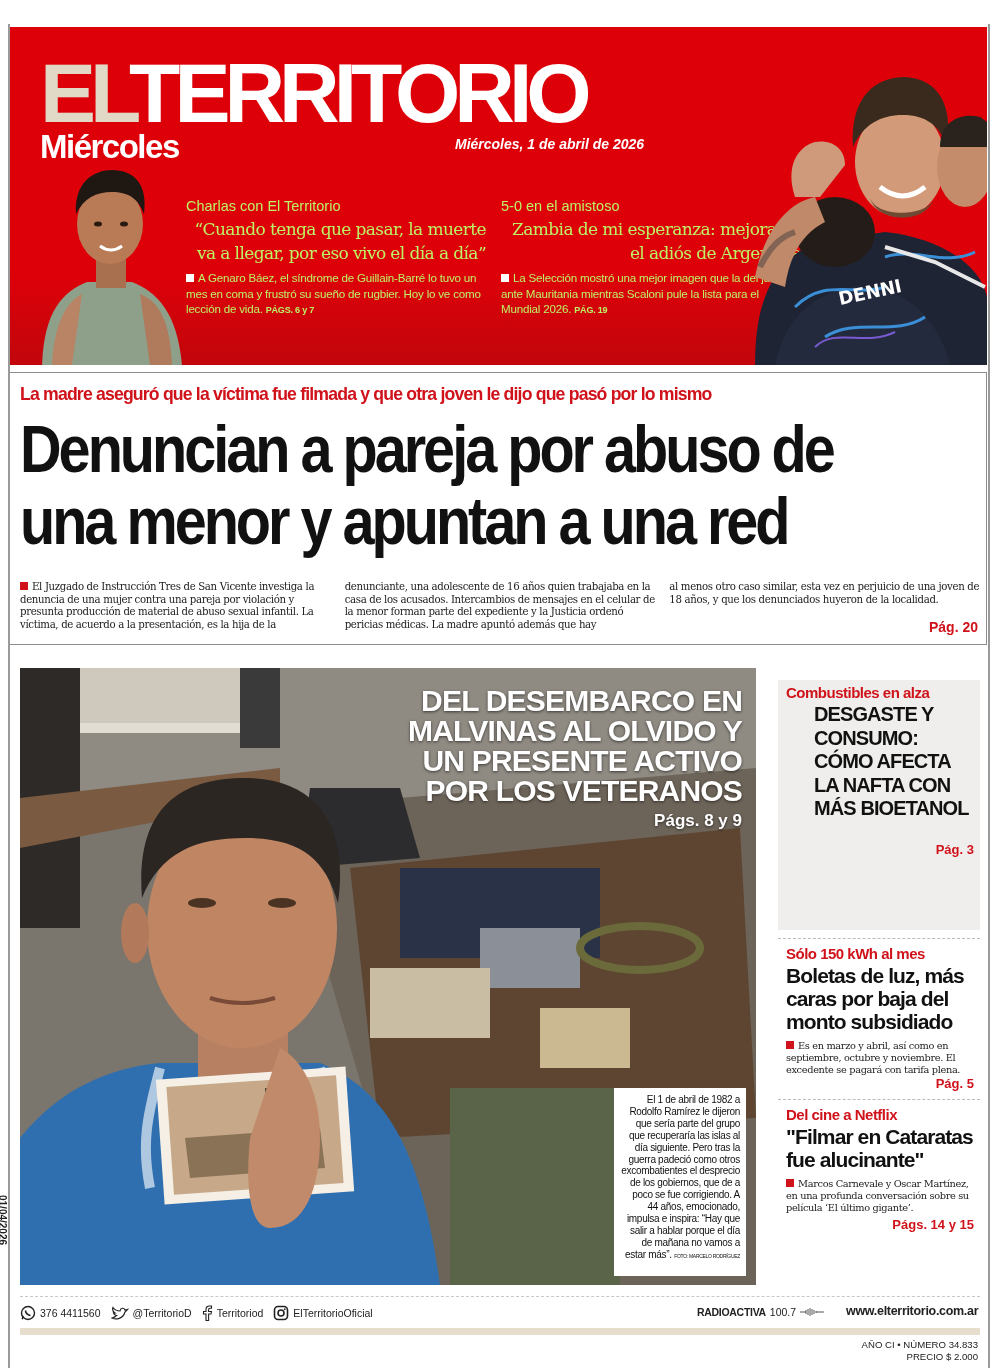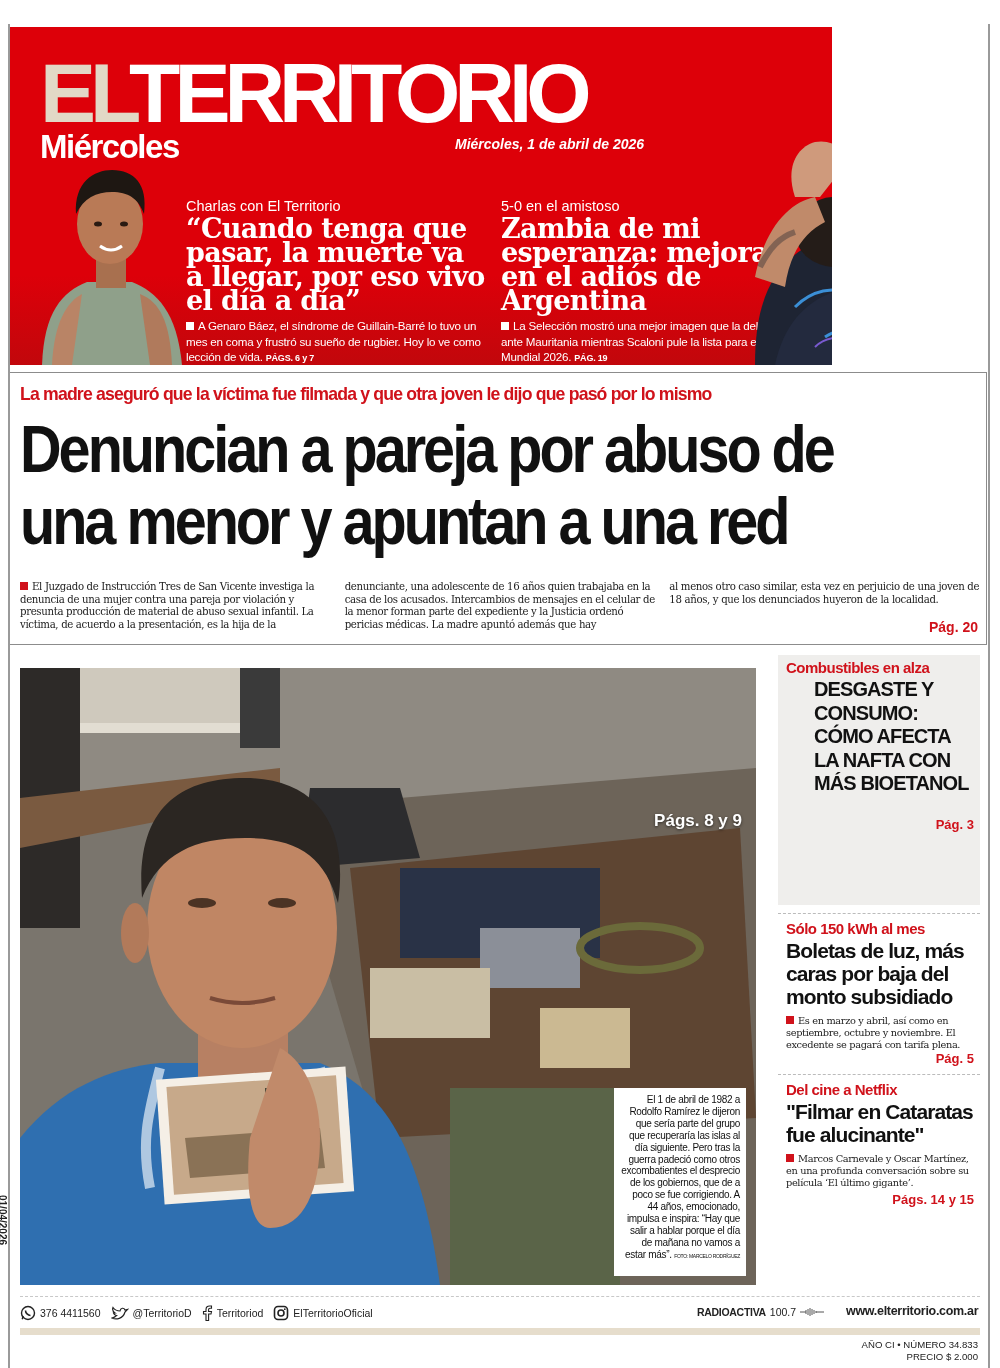--- a/index.html
+++ b/index.html
@@ -4,32 +4,32 @@
 <style>
   * { box-sizing: border-box; margin: 0; padding: 0; }
   html, body { width: 1000px; height: 1368px; background: #ffffff; overflow: hidden; }
   body { position: relative; font-family: "Liberation Sans", sans-serif; color: #1a1a1a; }
 
   .page-frame { position: absolute; left: 8px; top: 24px; width: 982px; height: 1344px; border-left: 2px solid #9a9a9a; border-right: 2px solid #9a9a9a; }
   .side-date { position: absolute; left: 0; top: 1195px; width: 8px; height: 130px; overflow: hidden; }
   .side-date span { display: block; transform: rotate(90deg); transform-origin: left top; margin-left: 8px; font-size: 10px; font-weight: bold; white-space: nowrap; color: #222; }
 
   
-  .masthead { position: absolute; left: 10px; top: 27px; width: 822px; height: 338px; background: #dd0009; overflow: hidden; }
+  .masthead { position: absolute; left: 10px; top: 27px; width: 977px; height: 338px; background: #dd0009; overflow: hidden; }
   .masthead .fade { position: absolute; left: 0; right: 0; bottom: 0; height: 90px; background: linear-gradient(to bottom, rgba(221,0,9,0) 0%, rgba(160,15,15,0.45) 100%); }
   .logo { position: absolute; left: 30px; top: 28px; font-family: "Liberation Sans", sans-serif; font-weight: bold; font-size: 84px; line-height: 76px; letter-spacing: -6px; white-space: nowrap; }
   .logo .el { color: #e2d8c6; }
   .logo .terr { color: #ffffff; }
   .weekday { position: absolute; left: 30px; top: 101px; font-size: 33px; font-weight: bold; color: #ffffff; letter-spacing: -1.5px; }
   .date-line { position: absolute; left: 445px; top: 109px; font-size: 14px; font-weight: bold; font-style: italic; color: #ffffff; }
 
   .avatar-photo { position: absolute; left: 22px; top: 135px; width: 155px; height: 203px; }
-  .m-story { position: absolute; color: #ffffff; }
+  .m-story { position: absolute; color: #bef264; }
   .m-story .kicker { font-size: 14.5px; line-height: 18px; }
-  .m-story .title { font-family: "DejaVu Serif", serif; font-weight: bold; font-size: 27px; line-height: 24px; letter-spacing: -0.6px; margin-top: 2px; }
+  .m-story .title { font-family: "DejaVu Serif", serif; font-weight: normal; font-size: 17px; line-height: 24px; letter-spacing: -0.6px; margin-top: 2px; text-align: right; }
   .m-story .summary { font-size: 11.6px; line-height: 15.5px; margin-top: 5px; letter-spacing: -0.2px; }
   .m-story .pag { font-size: 9px; font-weight: bold; }
   .sq { display: inline-block; width: 8px; height: 8px; margin-right: 4px; vertical-align: 0; }
   .m-story .sq { background: #ffffff; }
   .story-left { left: 176px; top: 170px; width: 300px; }
   .story-right { left: 491px; top: 170px; width: 300px; }
   .players-photo { position: absolute; left: 725px; top: 20px; width: 252px; height: 318px; }
 
   
   .lead-box { position: absolute; left: 10px; top: 372px; width: 977px; height: 273px; border: 1.5px solid #8c8c8c; border-left: none; }
@@ -43,21 +43,21 @@
 
   
   .feature { position: absolute; left: 20px; top: 668px; width: 736px; height: 617px; overflow: hidden; background: #6b6660; }
   .feature svg.bg { position: absolute; left: 0; top: 0; }
   .feature-title { position: absolute; right: 14px; top: 18px; text-align: right; color: #ffffff; font-size: 30px; line-height: 30px; font-weight: bold; letter-spacing: -0.8px; text-shadow: 0 1px 3px rgba(0,0,0,0.6); }
   .feature-pag { position: absolute; right: 14px; top: 143px; color: #ffffff; font-size: 17px; font-weight: bold; text-shadow: 0 1px 3px rgba(0,0,0,0.6); }
   .caption { position: absolute; left: 594px; top: 420px; width: 132px; height: 188px; background: #ffffff; padding: 6px 6px 4px 6px; text-align: right; font-size: 10px; line-height: 11.9px; color: #111; letter-spacing: -0.3px; }
   .caption .credit { font-size: 5px; }
 
   
-  .sidebar { position: absolute; left: 778px; top: 655px; width: 202px; }
+  .sidebar { position: absolute; left: 778px; top: 680px; width: 202px; }
   .sb-item { padding: 0 6px 0 8px; }
   .sb-item.shaded { background: #efeeec; padding-top: 4px; padding-bottom: 8px; height: 250px; }
   .sb-kicker { font-size: 15px; font-weight: bold; color: #d0121b; letter-spacing: -0.5px; }
   .sb-title { font-size: 21px; line-height: 23px; font-weight: bold; color: #111; letter-spacing: -0.9px; margin-top: 2px; }
   .sb-title.caps { font-size: 20px; line-height: 23.5px; margin-left: 28px; }
   .sb-summary { font-family: "DejaVu Serif", serif; font-size: 9.8px; line-height: 11.9px; color: #222; margin-top: 7px; letter-spacing: -0.35px; }
   .sb-summary .sq { background: #d0121b; }
   .sb-pag { text-align: right; font-size: 13px; margin-top: 21px; }
   .sb-sep { border-top: 1px dashed #bbbbbb; margin: 8px 0 6px 0; }
 
@@ -172,20 +172,26 @@
     <ellipse cx="115" cy="265" rx="14" ry="30" fill="#b27a5a"></ellipse>
     <ellipse cx="182" cy="235" rx="14" ry="5" fill="#4b3324"></ellipse>
     <ellipse cx="262" cy="235" rx="14" ry="5" fill="#4b3324"></ellipse>
     <path d="M190 330 Q222 340 255 330" stroke="#7a4a38" stroke-width="4" fill="none"></path>
     <rect x="140" y="405" width="190" height="125" fill="#f5efe6" transform="rotate(-4 235 467)"></rect>
     <rect x="150" y="413" width="170" height="108" fill="#c7a98a" transform="rotate(-4 235 467)"></rect>
     <path d="M165 470 L300 460 L305 500 L170 510 Z" fill="#8a7256"></path>
     <rect x="245" y="420" width="18" height="60" fill="#4a4a3a"></rect>
     <path d="M260 380 C280 390 300 420 300 470 C300 520 285 560 250 560 C230 560 225 520 230 470 Z" fill="#c18a6a"></path>
   </svg>
+  <div class="feature-title">
+    <div>DEL DESEMBARCO EN</div>
+    <div>MALVINAS AL OLVIDO Y</div>
+    <div>UN PRESENTE ACTIVO</div>
+    <div>POR LOS VETERANOS</div>
+  </div>
   <div class="feature-pag">Págs. 8 y 9</div>
   <div class="caption">
     <span>El 1 de abril de 1982 a Rodolfo Ramírez le dijeron que sería parte del grupo que recuperaría las islas al día siguiente. Pero tras la guerra padeció como otros excombatientes el desprecio de los gobiernos, que de a poco se fue corrigiendo. A 44 años, emocionado, impulsa e inspira: “Hay que salir a hablar porque el día de mañana no vamos a estar más”.</span> <span class="credit">FOTO: MARCELO RODRÍGUEZ</span>
   </div>
 </section>
 
 <aside class="sidebar">
   <article class="sb-item shaded">
     <div class="sb-kicker">Combustibles en alza</div>
     <div class="sb-title caps">DESGASTE Y CONSUMO: CÓMO AFECTA LA NAFTA CON MÁS BIOETANOL</div>

